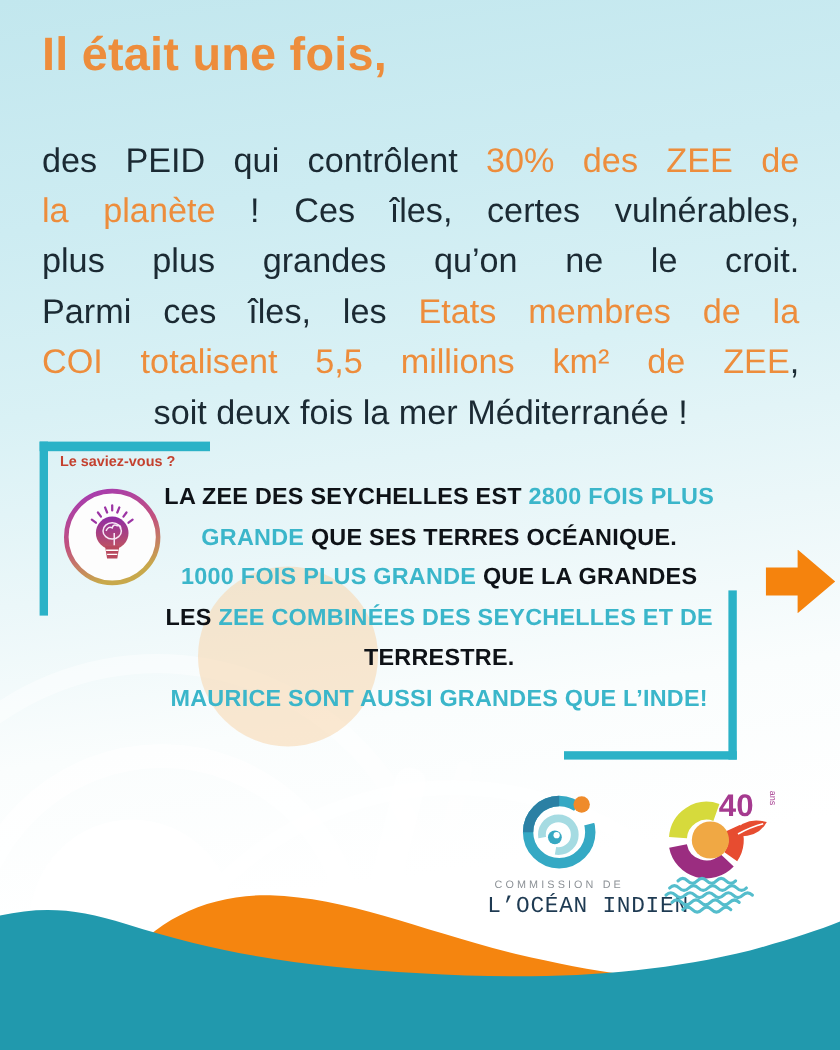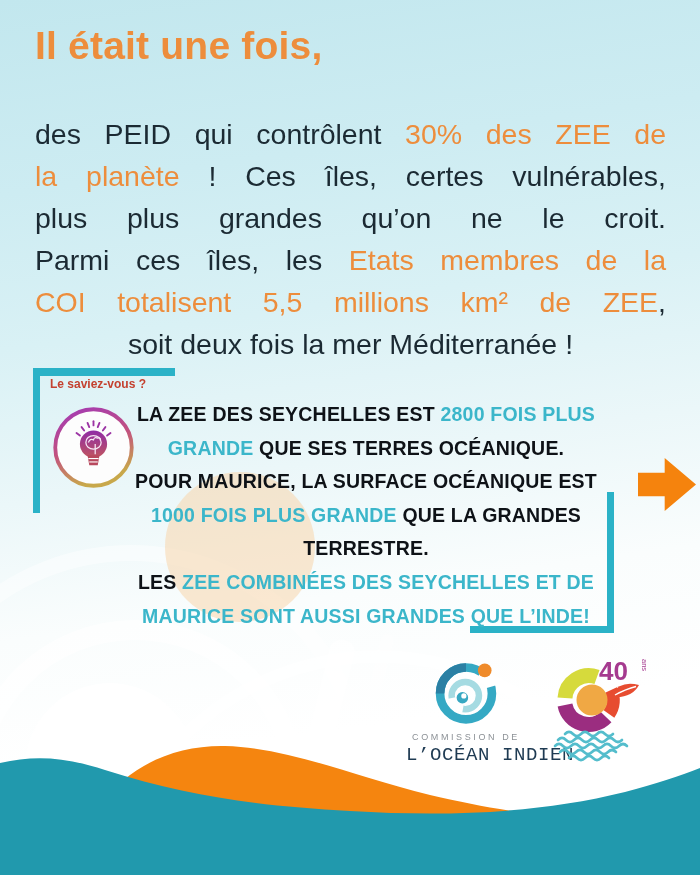--- a/index.html
+++ b/index.html
@@ -109,24 +109,23 @@
     <g fill="none" stroke="#F6E7F5" stroke-width="1.5">
       <ellipse cx="50" cy="44" rx="9" ry="8"></ellipse>
       <path d="M 52 46 L 52 58"></path>
       <path d="M 44 44 q 2 -5 6 -3 q 1 -4 5 -2 q 4 -1 3 3"></path>
     </g>
   </svg>
 
   <div class="factbox-text">
       <div class="tline"><span class="seg-k">LA ZEE DES SEYCHELLES EST </span><span class="seg-c">2800 FOIS PLUS</span></div>
       <div class="tline"><span class="seg-c">GRANDE</span><span class="seg-k"> QUE SES TERRES OCÉANIQUE.</span></div>
-      <div class="tline"><span class="seg-k">POUR MAURICE, LA SURFACE OCÉANIQUE EST</span></div>
       <div class="tline"><span class="seg-c">1000 FOIS PLUS GRANDE</span><span class="seg-k"> QUE LA GRANDES</span></div>
+      <div class="tline"><span class="seg-k">LES </span><span class="seg-c">ZEE COMBINÉES DES SEYCHELLES ET DE</span></div>
       <div class="tline"><span class="seg-k">TERRESTRE.</span></div>
-      <div class="tline"><span class="seg-k">LES </span><span class="seg-c">ZEE COMBINÉES DES SEYCHELLES ET DE</span></div>
       <div class="tline"><span class="seg-c">MAURICE SONT AUSSI GRANDES QUE L’INDE!</span></div>
     </div>
 
   <div class="next-arrow" title="suivant"></div>
 
   <div class="coi-logo">
     <svg width="72" height="72" viewBox="0 0 100 100" aria-hidden="true">
       <circle cx="50" cy="52" r="36" fill="none" stroke="#35A9C4" stroke-width="12"></circle>
       <path d="M 50 16 A 36 36 0 0 0 14 52" fill="none" stroke="#2B80A4" stroke-width="12"></path>
       <path d="M 70.6 22.5 A 36 36 0 0 1 84.8 42.7" fill="none" stroke="#FFFFFF" stroke-width="15"></path>

